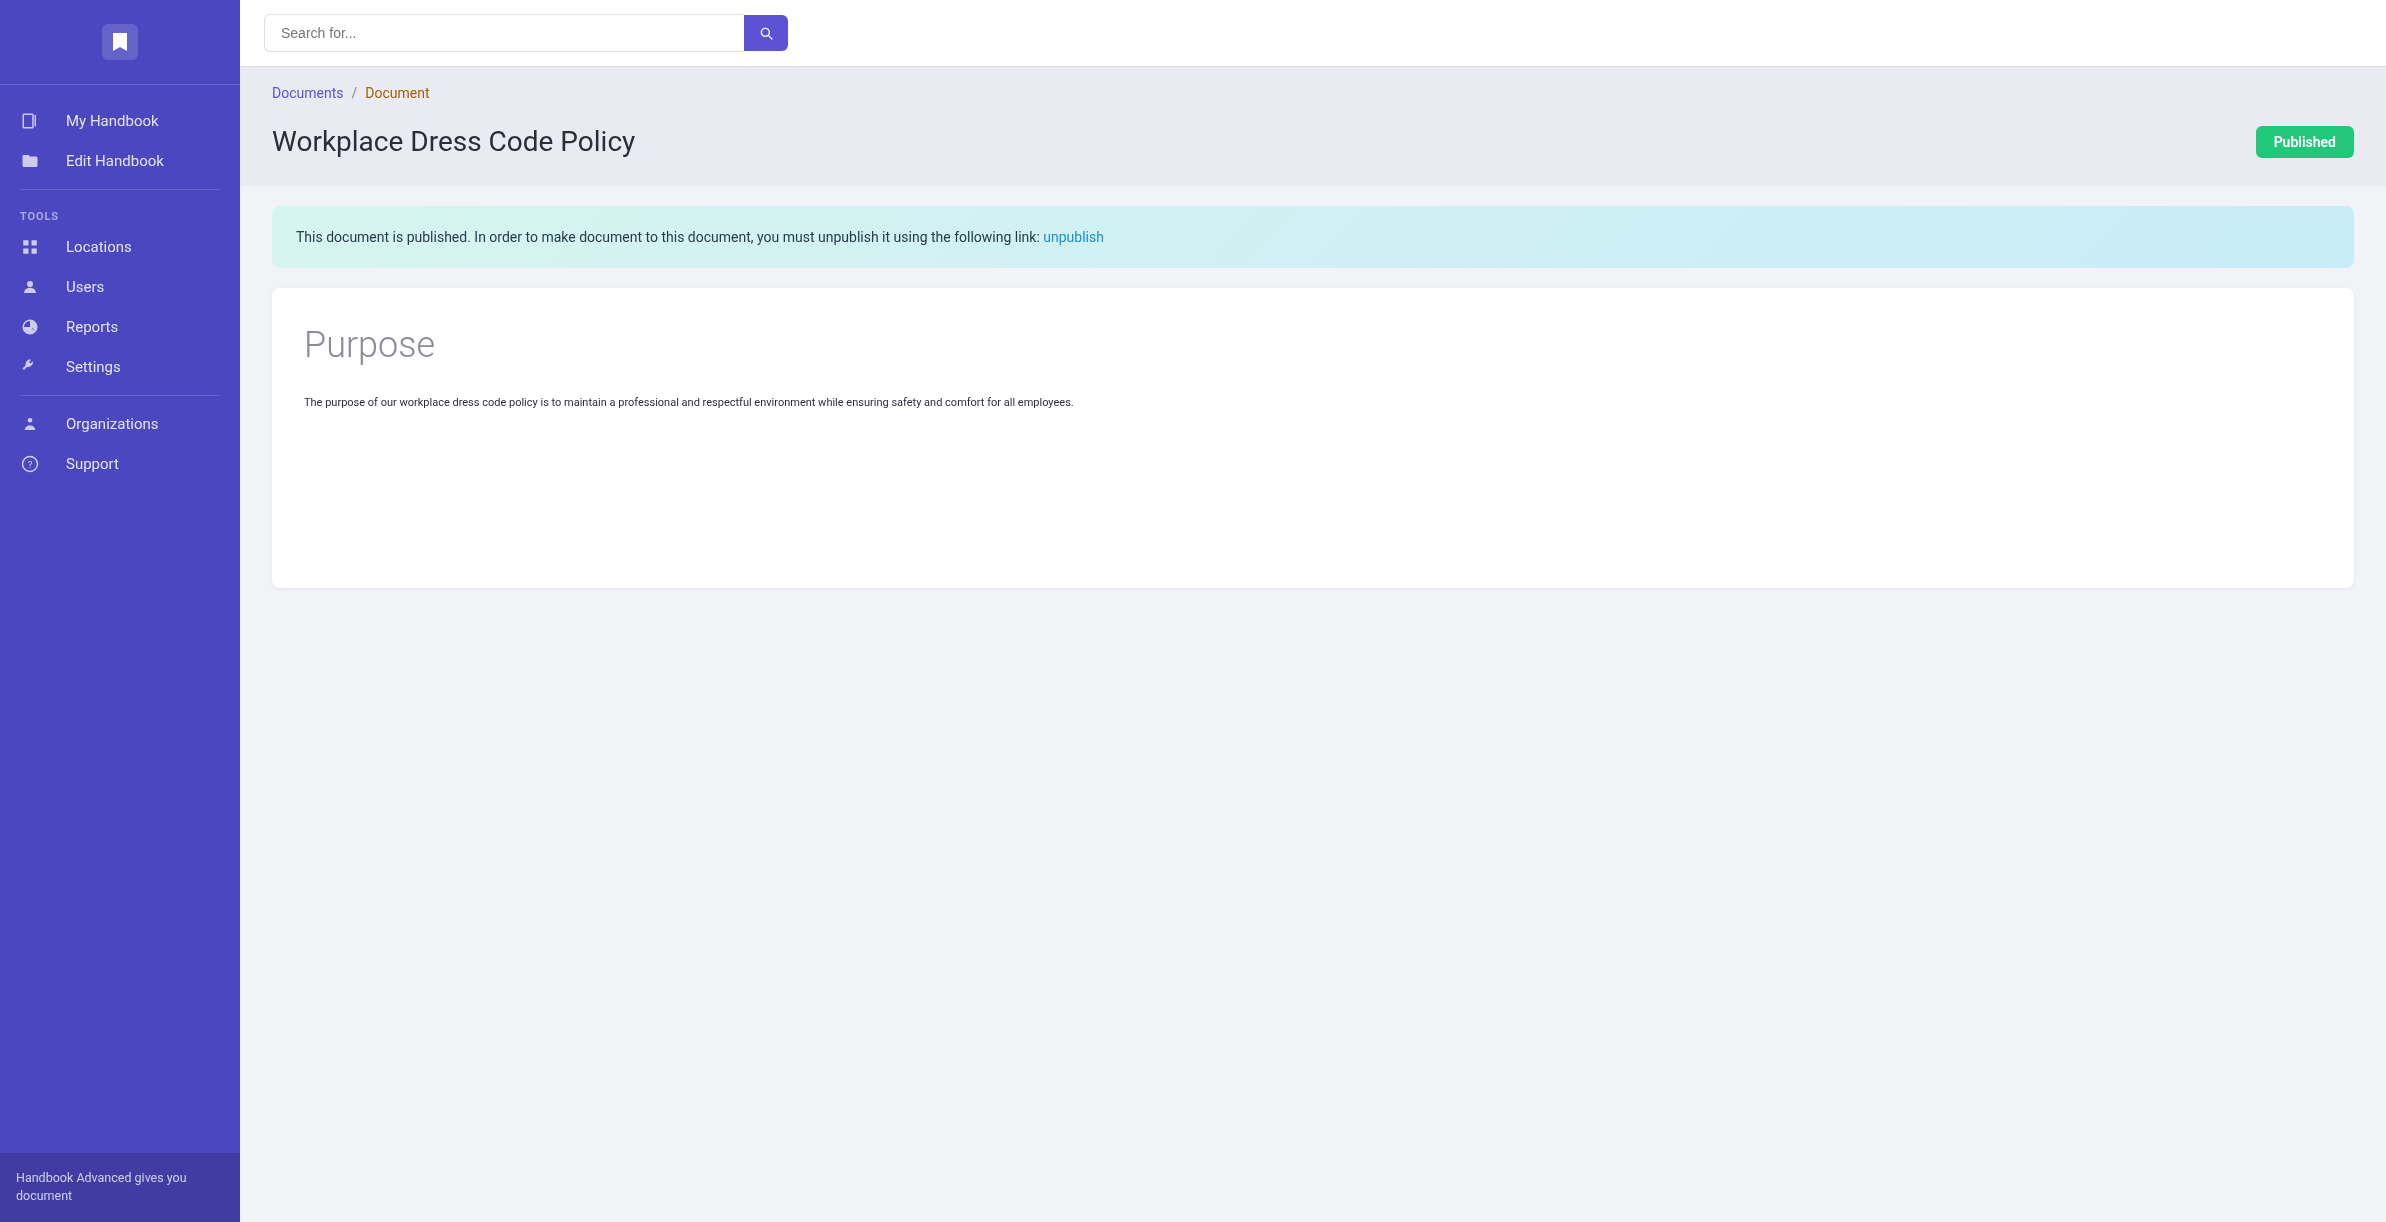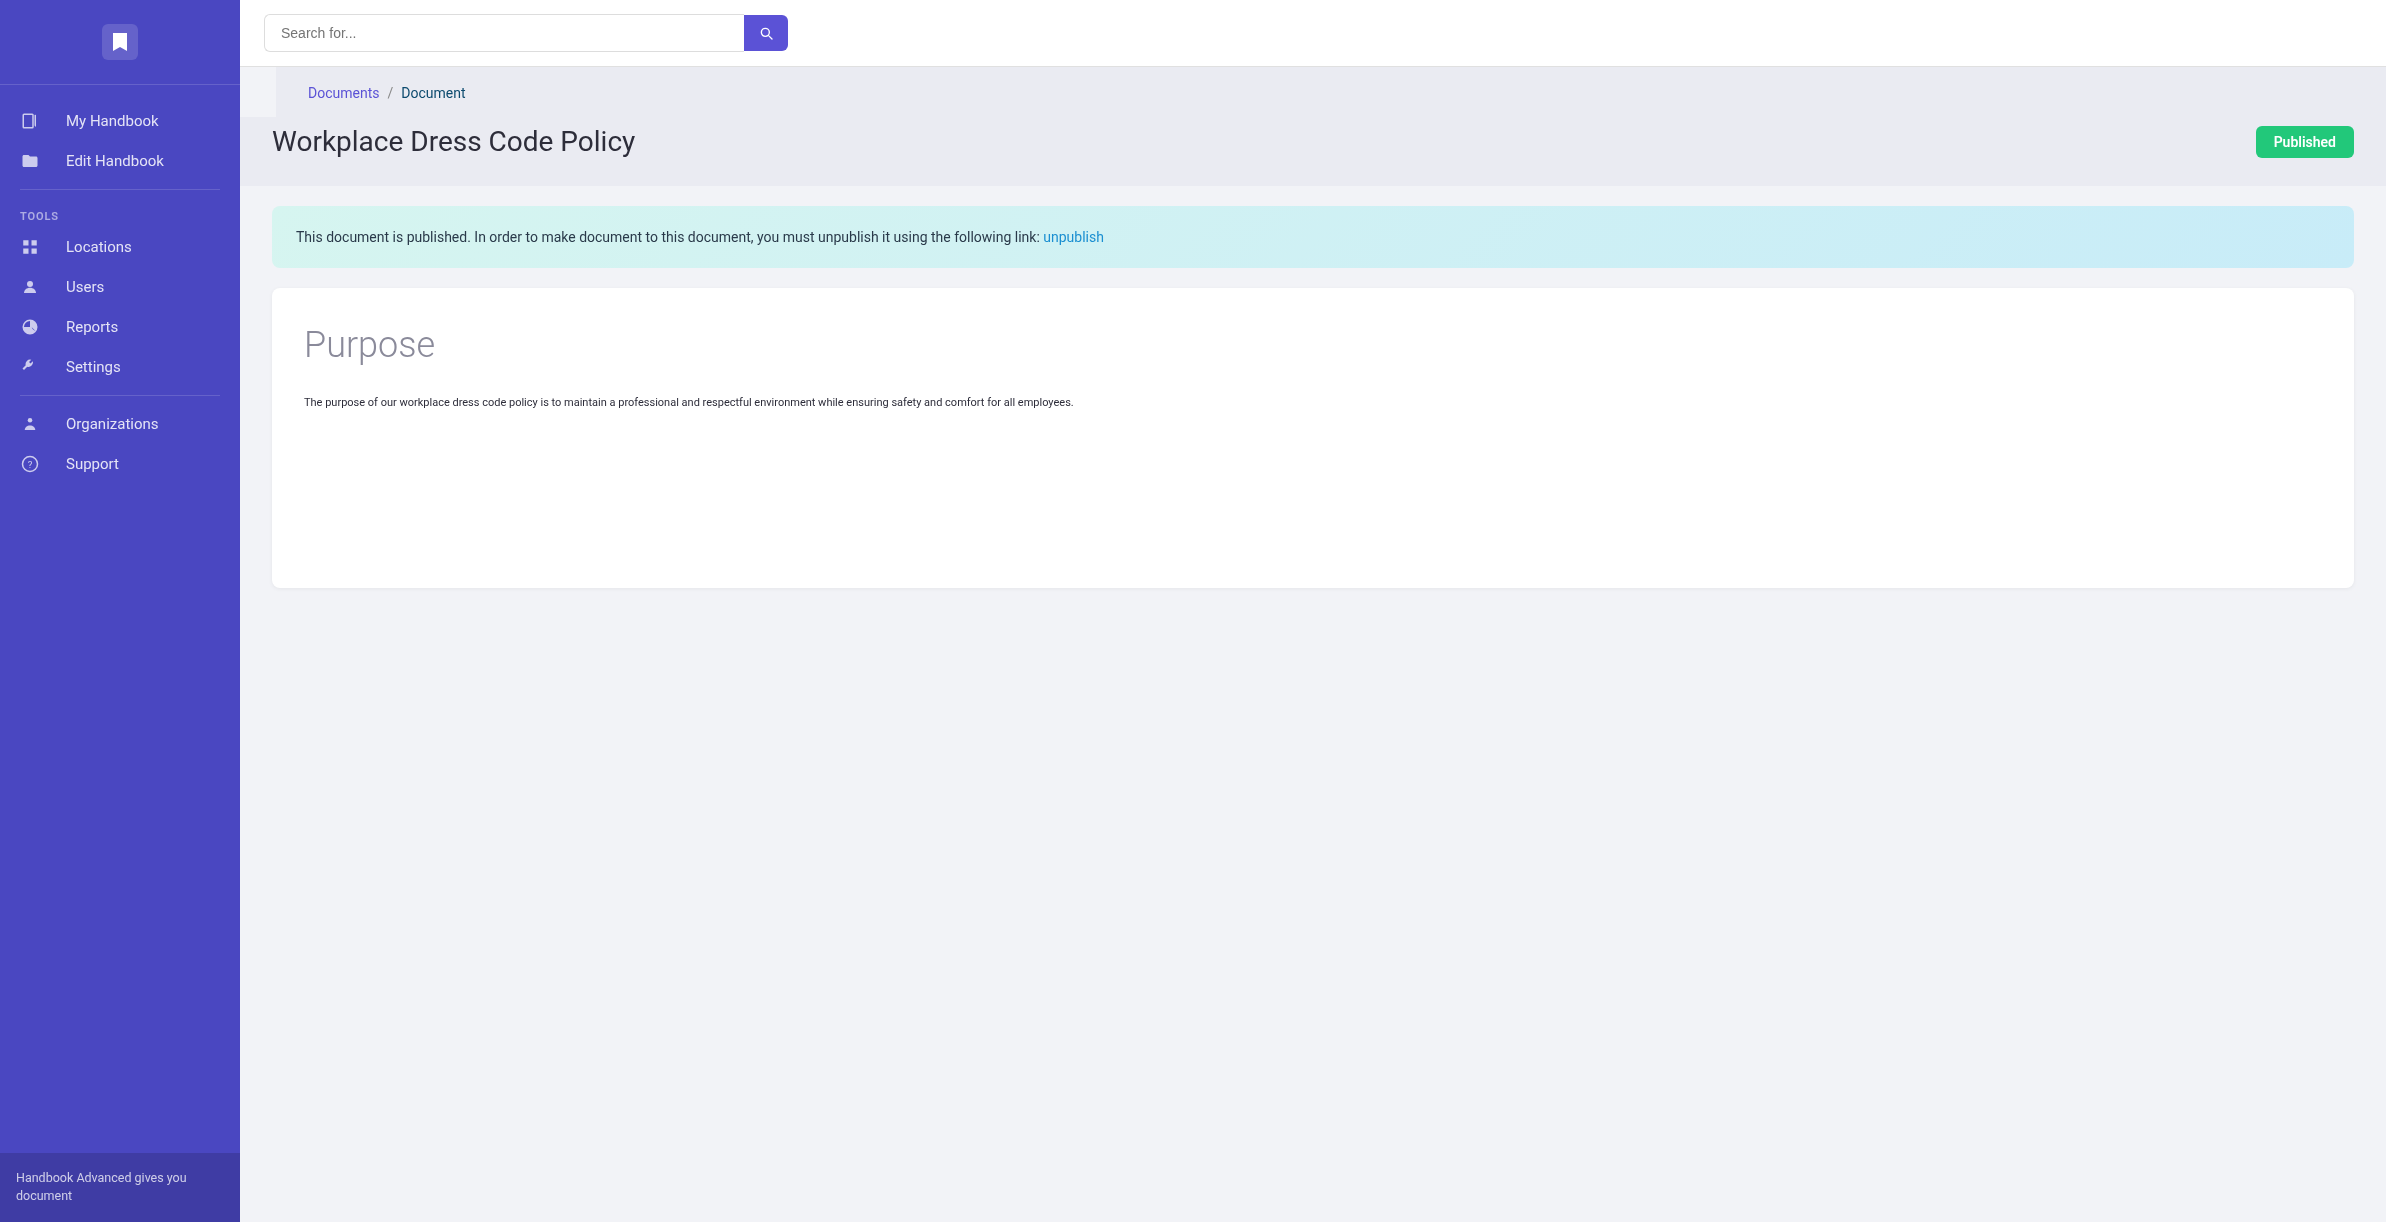--- a/index.html
+++ b/index.html
@@ -128,32 +128,31 @@
     }
 
     
     .breadcrumb {
       background: #eaebf2;
       padding: 18px 32px 16px;
       display: flex;
       align-items: center;
       gap: 8px;
       font-size: 14px;
-      margin-left: 36px;
     }
     .breadcrumb-link {
       color: #5b52d6;
       cursor: pointer;
       text-decoration: none;
     }
     .breadcrumb-sep {
       color: #888;
     }
     .breadcrumb-current {
-      color: #0c4a6e;
+      color: #a16207;
     }
 
     
     .doc-header {
       background: #eaebf2;
       padding: 8px 32px 28px;
       display: flex;
       align-items: center;
       justify-content: space-between;
     }

